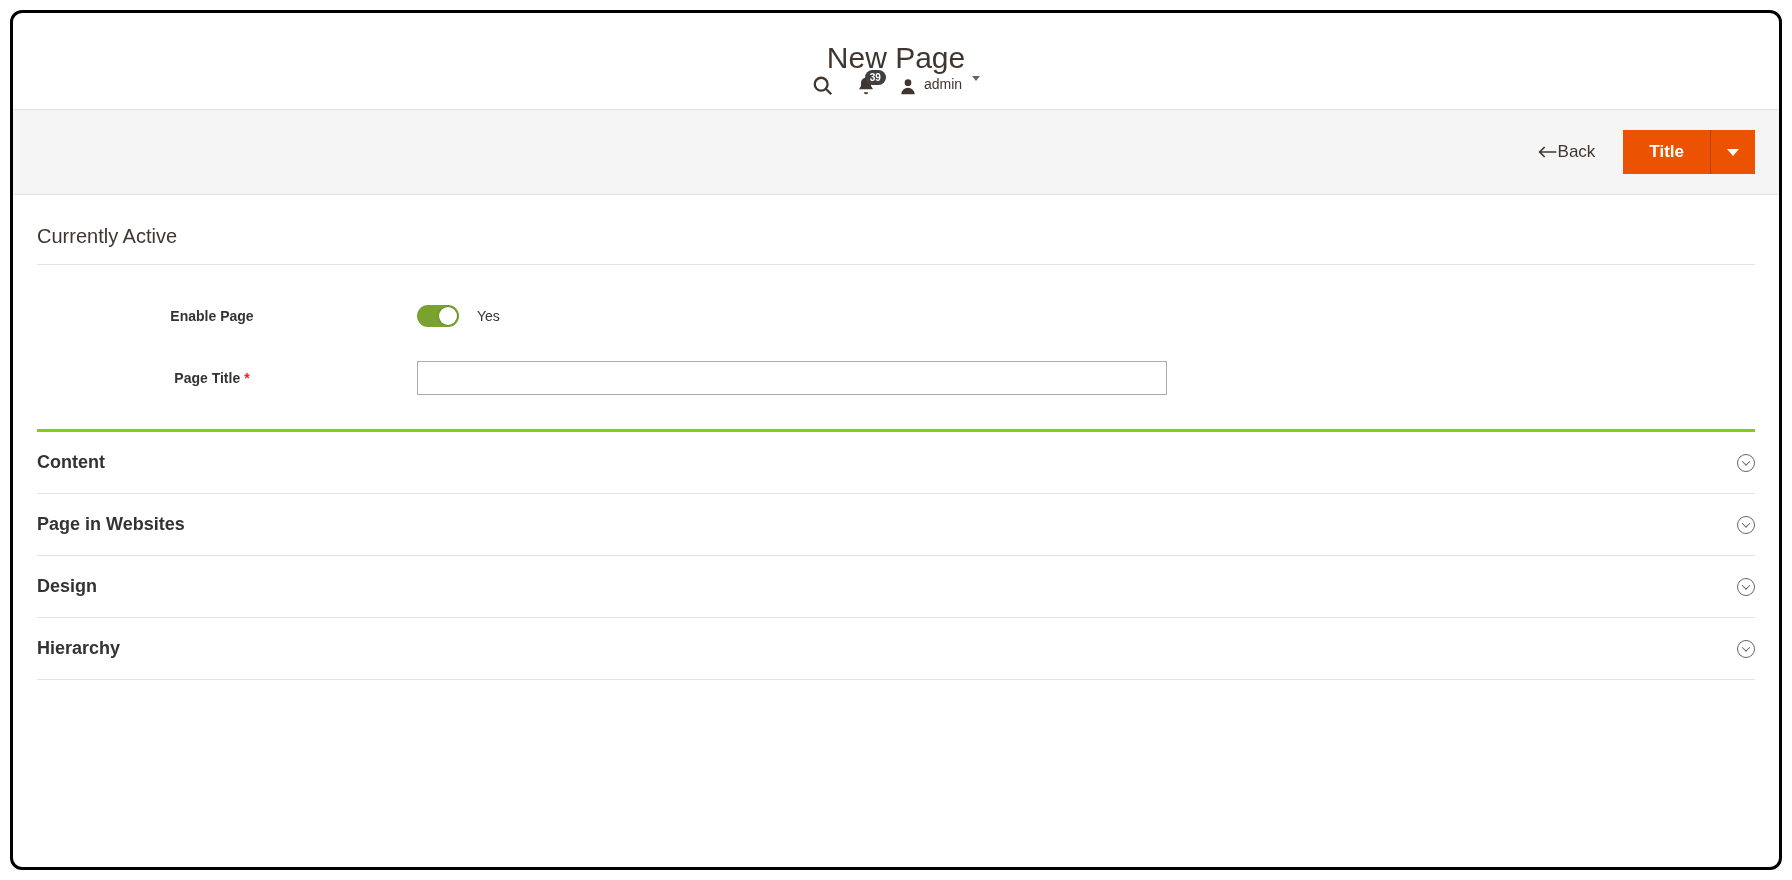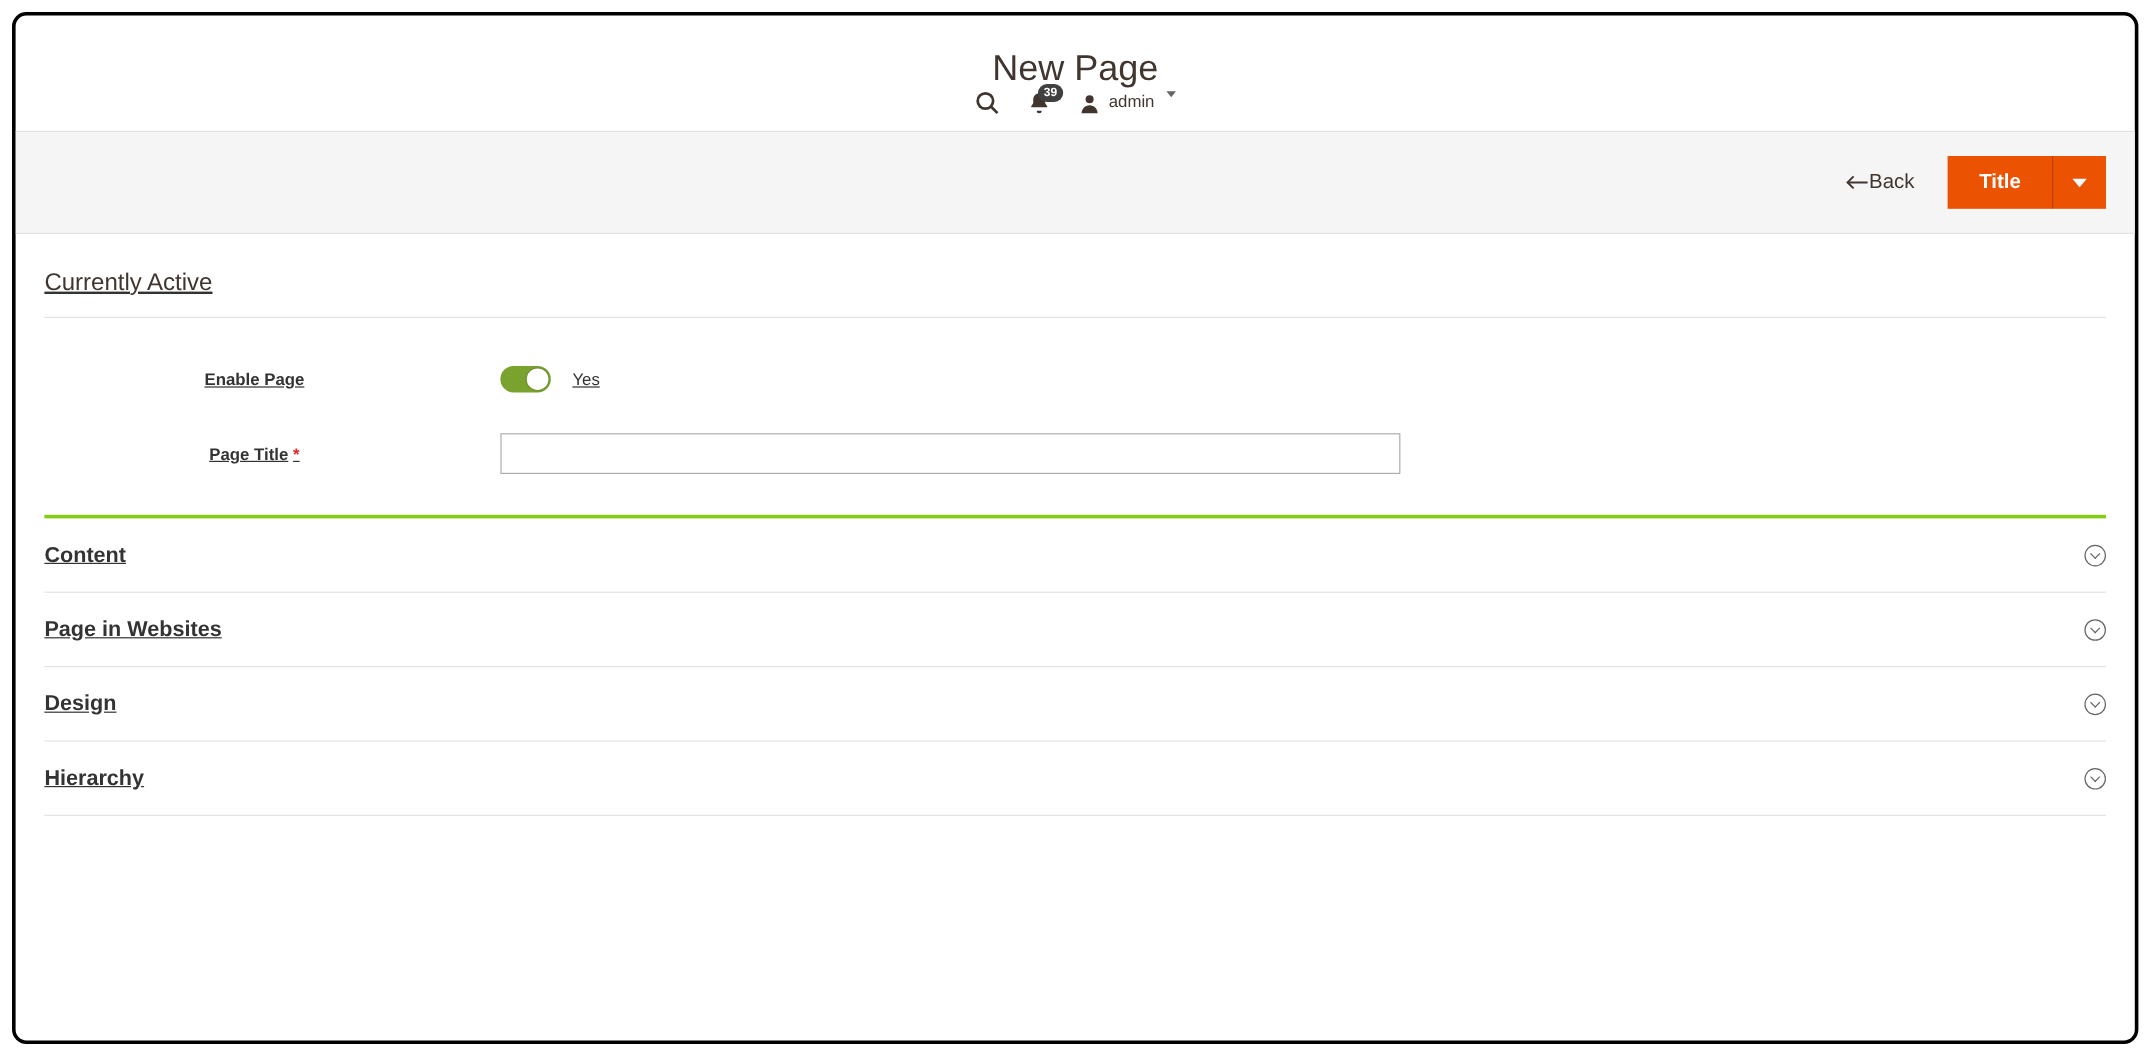--- a/index.html
+++ b/index.html
@@ -113,21 +113,20 @@
   justify-content: center;
 }
 .save-toggle .tri {
   width: 0; height: 0;
   border-left: 6px solid transparent;
   border-right: 6px solid transparent;
   border-top: 7px solid #fff;
 }
 .content {
   padding: 30px 24px 11px 24px;
-  text-decoration: underline;
 }
 .section-heading {
   font-size: 20px;
   color: #41362f;
   font-weight: 400;
   padding-bottom: 16px;
   border-bottom: 1px solid #e3e3e3;
   margin-bottom: 40px;
 }
 .form-row {

